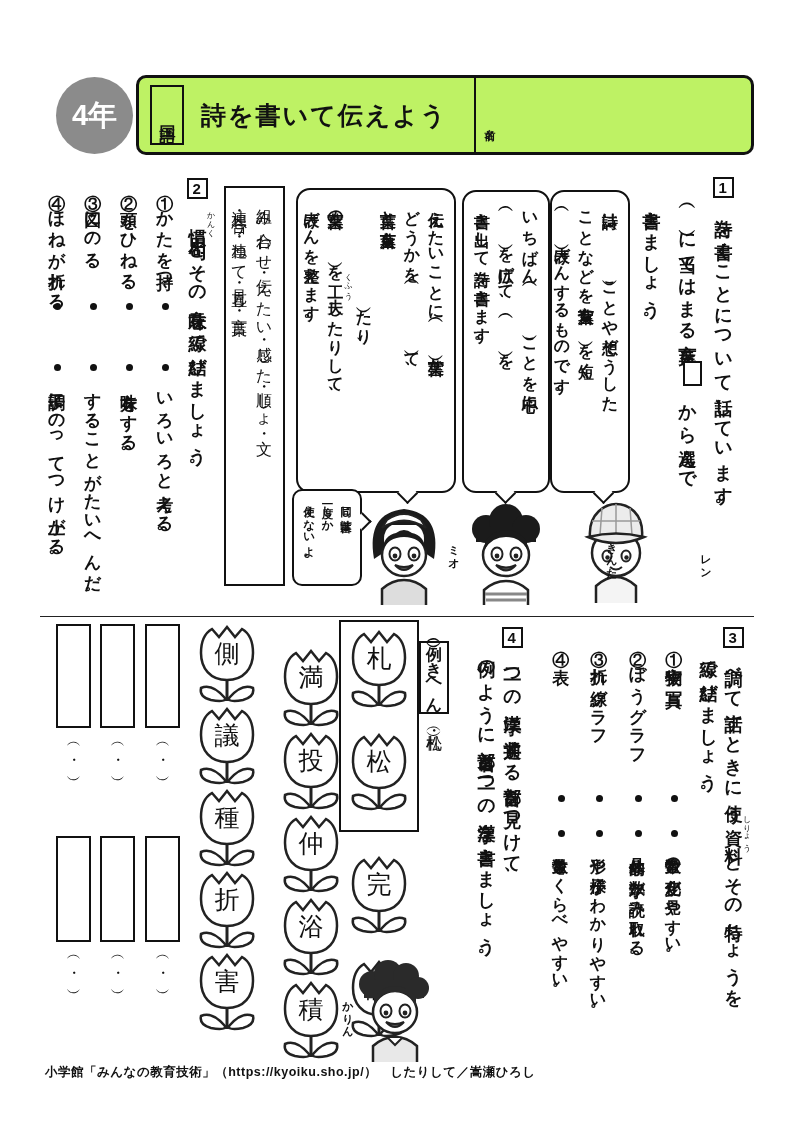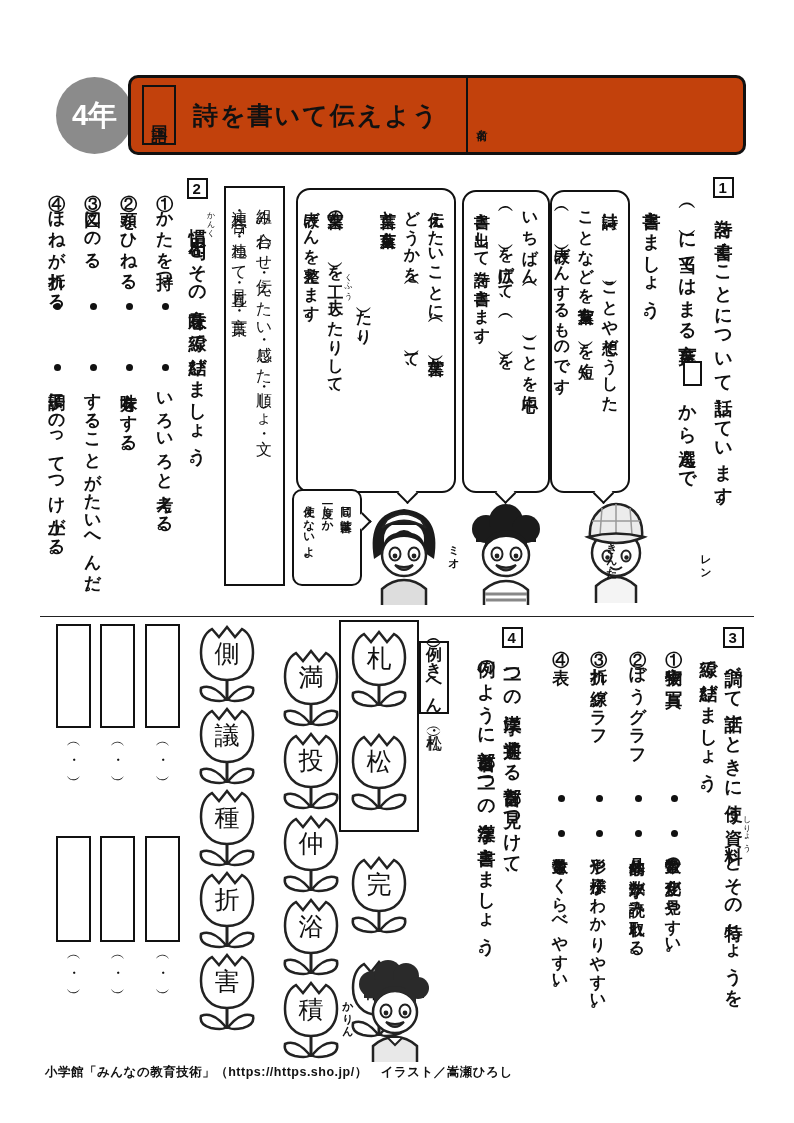--- a/index.html
+++ b/index.html
@@ -12,22 +12,22 @@
   .f17b { font-size:17px; font-weight:bold; letter-spacing:1px; }
   .f16b { font-size:16px; font-weight:bold; letter-spacing:1px; }
   .serif { font-family:"Liberation Serif", serif; }
 
   ruby rt { font-size:8px; font-weight:normal; letter-spacing:0; }
 
   
   #grade-badge { position:absolute; left:56px; top:77px; width:77px; height:77px;
     border-radius:50%; background:#8b8b8b; color:#fff; font-size:29px; font-weight:bold;
     display:flex; align-items:center; justify-content:center; }
-  #header-box { position:absolute; left:128px; top:75px; width:618px; height:80px;
-    border:3px solid #111; border-radius:10px; background:#c2410c; }
+  #header-box { position:absolute; left:136px; top:75px; width:618px; height:80px;
+    border:3px solid #111; border-radius:10px; background:#bef264; }
   #subject-box { position:absolute; left:11px; top:7px; width:34px; height:60px;
     border:2.5px solid #111; writing-mode:vertical-rl; font-size:16px; font-weight:bold;
     display:flex; align-items:center; justify-content:center; letter-spacing:2px; }
   #ws-title { position:absolute; left:62px; top:0; height:100%; display:flex; align-items:center;
     font-size:25px; font-weight:bold; letter-spacing:2px; }
   #header-vdiv { position:absolute; left:335px; top:0; width:2px; height:100%; background:#111; }
   #class-row { position:absolute; left:337px; top:0; width:276px; height:37px;
     border-bottom:2px solid #111; font-size:17px; font-weight:bold; padding:8px 0 0 14px; letter-spacing:2px; }
   #name-cell { position:absolute; left:343px; top:42px; writing-mode:vertical-rl;
     font-size:11px; font-weight:bold; letter-spacing:1px; }
@@ -381,15 +381,15 @@
     <ellipse cx="36" cy="61" rx="5.5" ry="6.5" fill="#fff" stroke="#222" stroke-width="2"></ellipse>
       <circle cx="36" cy="63" r="2.4" fill="#222"></circle>
     <ellipse cx="55" cy="61" rx="5.5" ry="6.5" fill="#fff" stroke="#222" stroke-width="2"></ellipse>
       <circle cx="55" cy="63" r="2.4" fill="#222"></circle>
     <path d="M36,72 Q45,82 54,72 Q45,76 36,72 Z" fill="#555" stroke="#222" stroke-width="2"></path>
     <path d="M23,112 L23,96 Q33,87 45,87 Q57,87 67,96 L67,112" fill="#e8e8e8" stroke="#222" stroke-width="2.5"></path>
     <path d="M38,88 L45,95 L52,88" fill="#fff" stroke="#222" stroke-width="2"></path>
   </svg>
   <div class="char-name" style="left:340px; top:993px;">かりん</div>
 
-  <div id="footer">小学館「みんなの教育技術」（https://https.sho.jp/）　イラスト／嵩瀬ひろし</div>
+  <div id="footer">小学館「みんなの教育技術」（https://kyoiku.sho.jp/）　したりして／嵩瀬ひろし</div>
 
 </div>
 
 </body></html>

